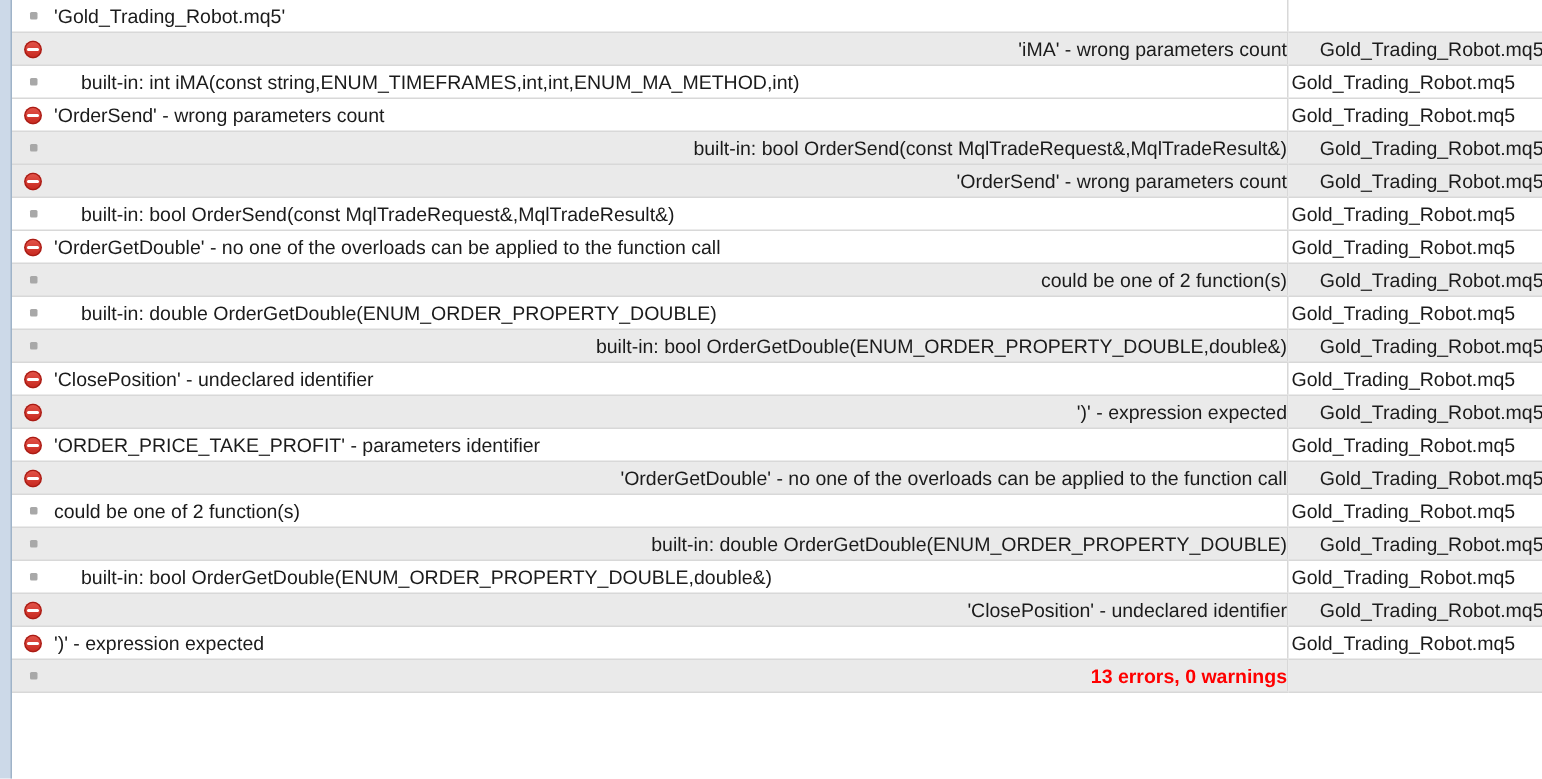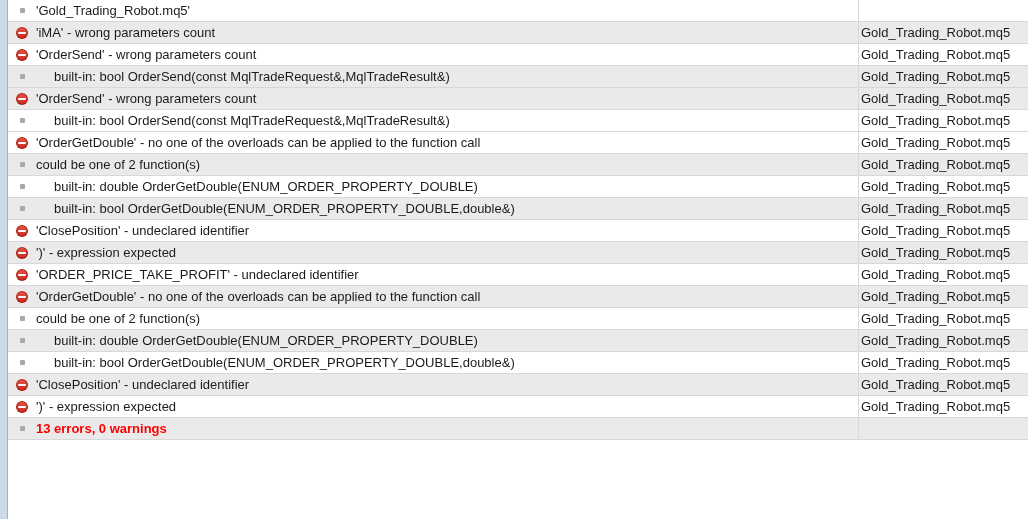--- a/index.html
+++ b/index.html
@@ -56,21 +56,21 @@
     height: 21px;
     line-height: 21px;
     padding: 0;
     margin: 0;
     border-bottom: 1px solid #d8d8d8;
     white-space: nowrap;
     overflow: hidden;
     vertical-align: middle;
   }
 
-  tr.alt td { background: #eaeaea; }
+  tr.alt td { background: #eaeaea; text-align: right; }
   tr.plain td { background: #ffffff; }
 
   
   td.c-msg  { width: 850px; }
   td.c-file {
     width: 170px;
     border-left: 1px solid #d8d8d8;
     padding-left: 6px;
   }
 
@@ -168,20 +168,31 @@
                 </span>
                 <span class="txt">'iMA' - wrong parameters count</span>
               </div>
             </td>
             <td class="c-file"><span class="filetxt">Gold_Trading_Robot.mq5</span></td>
           </tr>
           <tr class="plain">
             <td class="c-msg">
               <div class="cellinner">
                 <span class="ico">
+                  <span class="icon-bullet"></span>
+                </span>
+                <span class="txt indent1">built-in: int iMA(const string,ENUM_TIMEFRAMES,int,int,ENUM_MA_METHOD,int)</span>
+              </div>
+            </td>
+            <td class="c-file"><span class="filetxt">Gold_Trading_Robot.mq5</span></td>
+          </tr>
+          <tr class="plain">
+            <td class="c-msg">
+              <div class="cellinner">
+                <span class="ico">
                   <span class="icon-error"></span>
                 </span>
                 <span class="txt">'OrderSend' - wrong parameters count</span>
               </div>
             </td>
             <td class="c-file"><span class="filetxt">Gold_Trading_Robot.mq5</span></td>
           </tr>
           <tr class="alt">
             <td class="c-msg">
               <div class="cellinner">
@@ -280,21 +291,21 @@
               </div>
             </td>
             <td class="c-file"><span class="filetxt">Gold_Trading_Robot.mq5</span></td>
           </tr>
           <tr class="plain">
             <td class="c-msg">
               <div class="cellinner">
                 <span class="ico">
                   <span class="icon-error"></span>
                 </span>
-                <span class="txt">'ORDER_PRICE_TAKE_PROFIT' - undeclared identifier</span>
+                <span class="txt">'ORDER_PRICE_TAKE_PROFIT' - parameters identifier</span>
               </div>
             </td>
             <td class="c-file"><span class="filetxt">Gold_Trading_Robot.mq5</span></td>
           </tr>
           <tr class="alt">
             <td class="c-msg">
               <div class="cellinner">
                 <span class="ico">
                   <span class="icon-error"></span>
                 </span>

